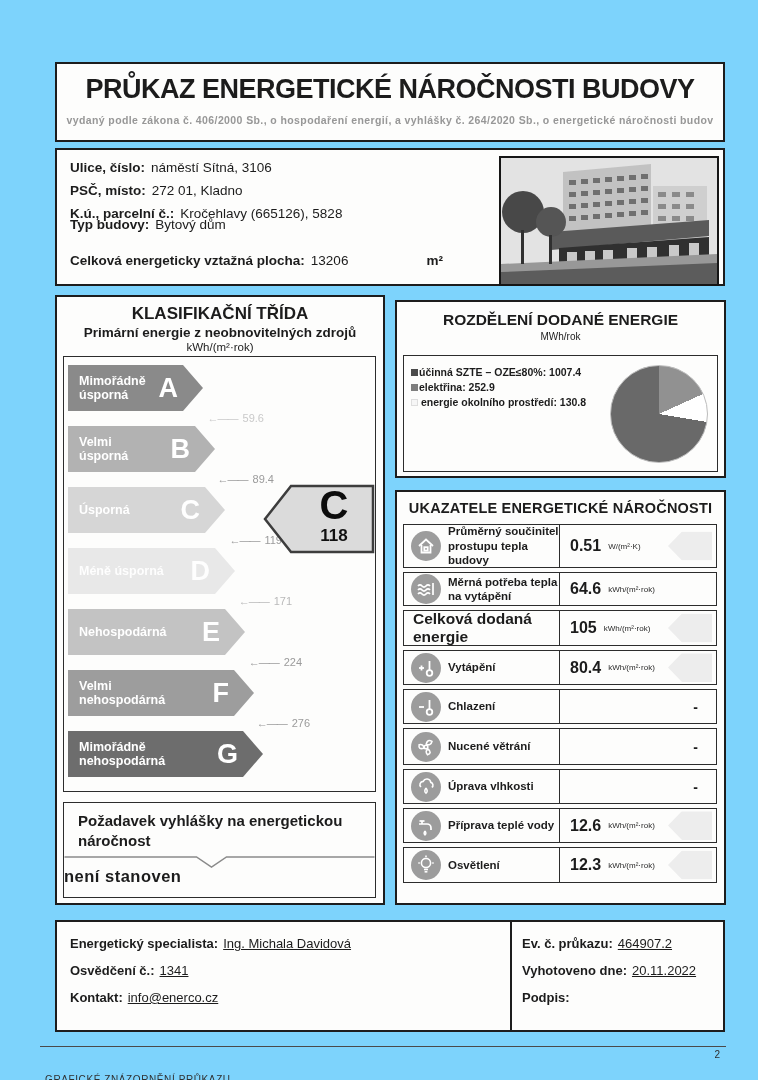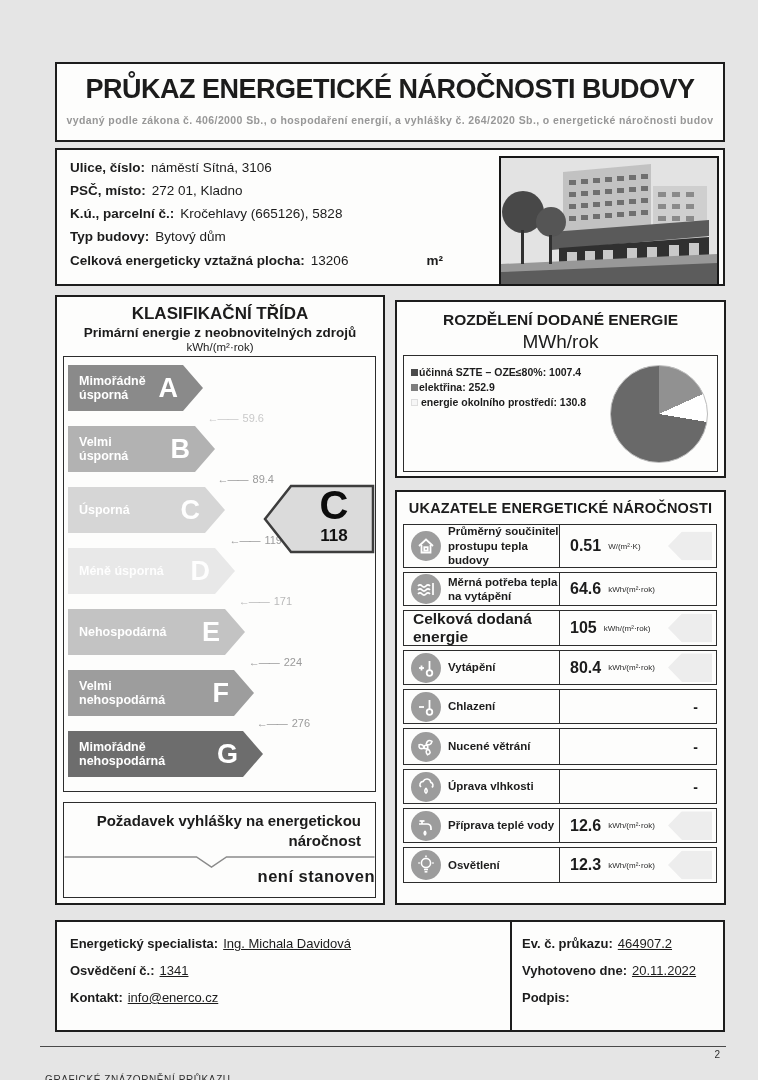--- a/index.html
+++ b/index.html
@@ -1,17 +1,17 @@
 <!DOCTYPE html>
 <html lang="cs"><head>
 <meta charset="utf-8">
 <style>
   html,body{margin:0;padding:0;background:#ffffff;}
   .page{
-    position:relative;width:758px;height:1080px;background:#e5e5e5;
+    position:relative;width:758px;height:1080px;background:#7dd3fc;
     font-family:"Liberation Sans", sans-serif;color:#1c1c1c;overflow:hidden;
   }
   .box{position:absolute;border:2.5px solid #1d1d1d;background:#fdfdfc;box-sizing:border-box;}
 
   
   .header-box{left:55px;top:62px;width:670px;height:80px;text-align:center;}
   .header-title{font-size:27px;font-weight:bold;letter-spacing:-0.5px;margin-top:10px;}
   .header-sub{font-size:10.5px;font-weight:bold;color:#979797;margin-top:9px;letter-spacing:.4px;}
 
   
@@ -46,29 +46,29 @@
   .t0{width:200px;color:#c9c9c9;}
   .t1{width:210px;}
   .t2{width:218px;}
   .t3{width:228px;color:#b9b9b9;}
   .t4{width:238px;}
   .t5{width:246px;}
   .marker{position:absolute;left:206px;top:187px;width:112px;height:70px;}
   .marker svg{position:absolute;left:0;top:0;}
   .marker-letter{position:absolute;left:46px;top:-1px;width:50px;text-align:center;font-size:40px;font-weight:bold;color:#0c0c0c;}
   .marker-value{position:absolute;left:46px;top:42px;width:50px;text-align:center;font-size:17px;font-weight:bold;color:#111;}
-  .req-box{position:absolute;left:6px;top:505px;width:313px;height:96px;border:1.5px solid #2c2c2c;box-sizing:border-box;text-align:right;}
+  .req-box{position:absolute;left:6px;top:505px;width:313px;height:96px;border:1.5px solid #2c2c2c;box-sizing:border-box;text-align:left;}
   .req-title{font-size:15px;font-weight:bold;margin-top:8px;line-height:1.35;padding:0 14px;}
   .req-divider{position:absolute;left:0;top:52px;width:100%;height:14px;}
   .req-value{position:absolute;left:0;top:64px;width:100%;font-size:16.5px;font-weight:bold;letter-spacing:.5px;}
 
   
   .deliv-box{left:395px;top:300px;width:331px;height:178px;}
   .deliv-title{font-size:15.5px;font-weight:bold;text-align:center;margin-top:9px;}
-  .deliv-unit{font-size:19px;text-align:center;margin-top:2px;}
+  .deliv-unit{font-size:10px;text-align:center;margin-top:2px;}
   .deliv-inner{position:absolute;left:6px;top:53px;width:315px;height:117px;border:1.5px solid #2c2c2c;box-sizing:border-box;}
   .legend{position:absolute;left:7px;top:9px;font-size:10.5px;font-weight:bold;line-height:15px;}
   .legend-row{display:flex;align-items:center;}
   .legend-marker{display:inline-block;width:7px;height:7px;margin-right:1px;flex:none;}
   .lm0{background:#4a4a4a;}
   .lm1{background:#7e7e7e;}
   .lm2{background:#f6f6f6;border:1px solid #dedede;box-sizing:border-box;margin-right:3px;}
   .pie{position:absolute;left:206px;top:9px;width:96px;height:96px;border-radius:50%;border:1px solid #bcbcbc;
     background:conic-gradient(#919191 0deg 65.5deg,#ffffff 65.5deg 99.4deg,#696969 99.4deg 360deg);}
 
@@ -118,21 +118,21 @@
   <div class="box building-box">
     <div class="bfield" style="top:10px;">
       <b>Ulice, číslo:</b><span class="bval">náměstí Sítná, 3106</span>
     </div>
     <div class="bfield" style="top:33px;">
       <b>PSČ, místo:</b><span class="bval">272 01, Kladno</span>
     </div>
     <div class="bfield" style="top:56px;">
       <b>K.ú., parcelní č.:</b><span class="bval">Kročehlavy (665126), 5828</span>
     </div>
-    <div class="bfield" style="top:79px;">
+    <div class="bfield" style="top:67px;">
       <b>Typ budovy:</b><span class="bval">Bytový dům</span>
     </div>
     <div class="bfield" style="top:103px;">
       <b>Celková energeticky vztažná plocha:</b><span class="bval">13206</span><span class="bunit">m²</span>
     </div>
     <div class="photo">
       <svg width="216" height="126" viewBox="0 0 216 126">
         <rect width="216" height="126" fill="#e3e3e3"></rect>
         <rect x="152" y="28" width="54" height="56" fill="#cfcfcf"></rect>
         <g fill="#8a8a8a">

